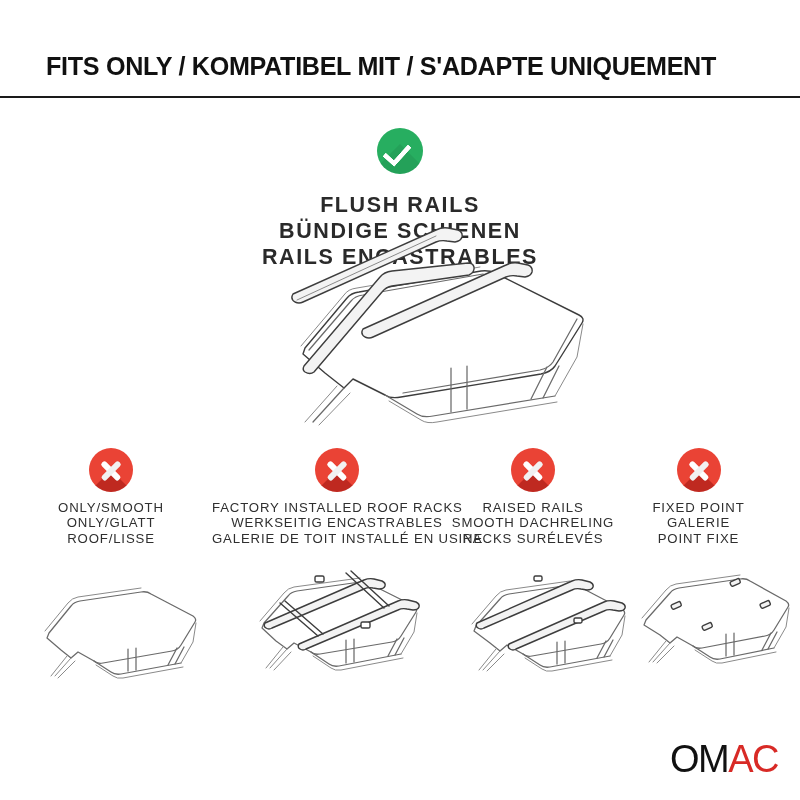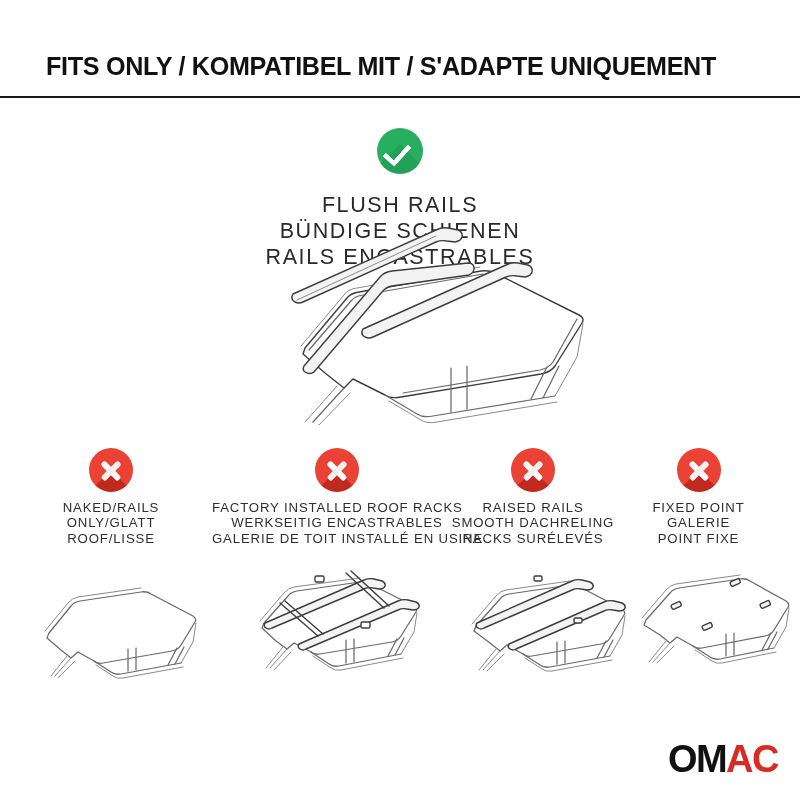--- a/index.html
+++ b/index.html
@@ -75,21 +75,21 @@
     height: 21px;
     border-right: 5.5px solid #ffffff;
     border-bottom: 5.5px solid #ffffff;
     transform: rotate(42deg);
     border-radius: 1px;
   }
   #primary-labels {
     margin-top: 14px;
     font-family: "Liberation Sans", sans-serif;
     font-size: 21.5px;
-    font-weight: normal;
+    font-weight: bold;
     letter-spacing: 1.6px;
     line-height: 26px;
     color: #2a2a2a;
   }
   #primary-labels div { white-space: nowrap; }
 
   
   #hero-illustration {
     position: absolute;
     left: 205px;
@@ -152,21 +152,21 @@
     white-space: nowrap;
   }
   .variant-illustration { margin-top: 12px; }
 
   
   #omac-logo {
     position: absolute;
     right: 22px;
     bottom: 22px;
     font-family: "Liberation Sans", sans-serif;
-    font-weight: bold;
+    font-weight: normal;
     font-size: 38px;
     letter-spacing: -1.5px;
     line-height: 1;
   }
   #omac-logo .dark { color: #111111; }
   #omac-logo .accent { color: #d82a26; }
 
   svg { display: block; overflow: visible; }
   .ln { fill: none; stroke: #6a6a6a; stroke-width: 1.25; stroke-linecap: round; stroke-linejoin: round; }
   .ln-thin { fill: none; stroke: #8a8a8a; stroke-width: 1; stroke-linecap: round; stroke-linejoin: round; }
@@ -236,21 +236,21 @@
 
   <div class="variant" style="left:11px; width:200px;">
     <div class="variant-badge-wrap">
       <div class="cross-badge">
         <div class="shade"></div>
         <div class="bar b1"></div>
         <div class="bar b2"></div>
       </div>
     </div>
     <div class="variant-labels">
-      <div>NAKED/RAILS</div>
+      <div>ONLY/SMOOTH</div>
       <div>ONLY/GLATT</div>
       <div>ROOF/LISSE</div>
     </div>
     <div class="variant-illustration">
       <svg width="200" height="150" viewBox="0 0 200 150">
         <path class="fillw ln" d="M38 75 L60 48 Q63 44 69 43 L130 34 Q136 33 140 36 L182 58 Q186 61 184 64 L170 87 Q167 92 161 93 L92 105 Q86 106 83 103 L67 94 L60 100 L50 92 L36 80 Z"></path>
         <path class="ln-thin" d="M34 73 L57 45 Q61 40 67 39 L130 30"></path>
         <path class="ln-thin" d="M60 100 L44 118"></path>
         <path class="ln-thin" d="M56 98 L40 118"></path>
         <path class="ln-thin" d="M64 103 L47 120"></path>

